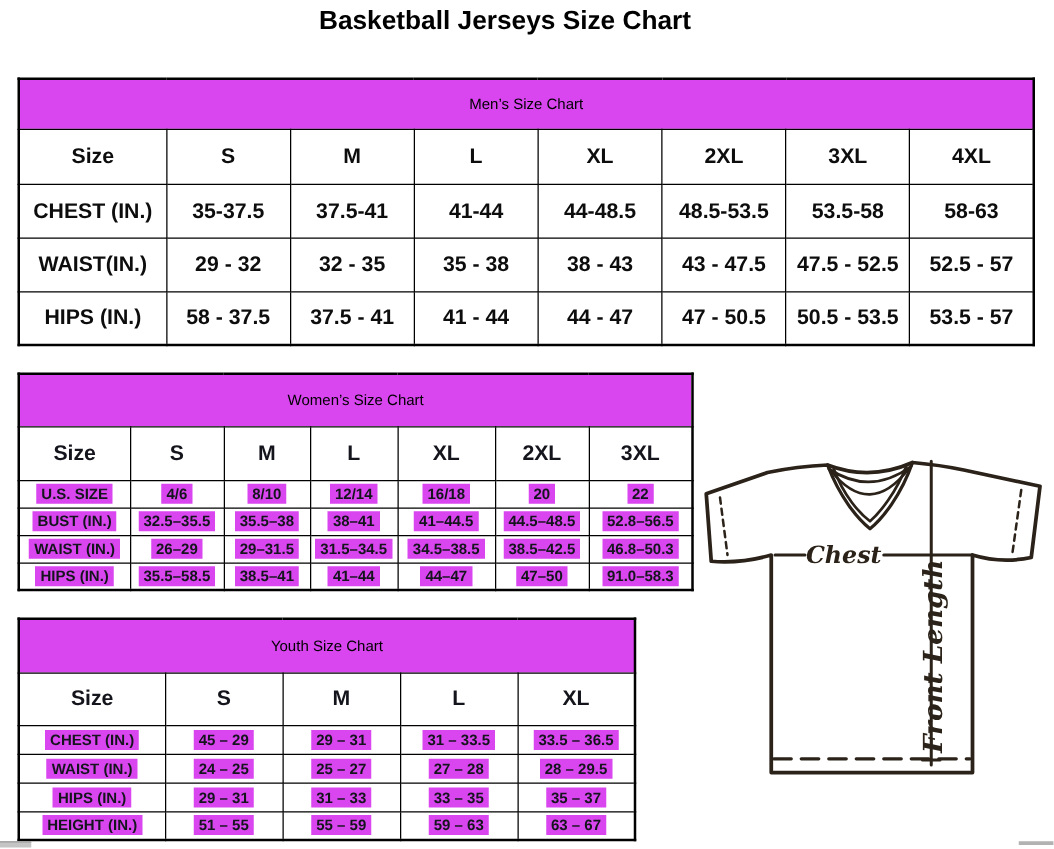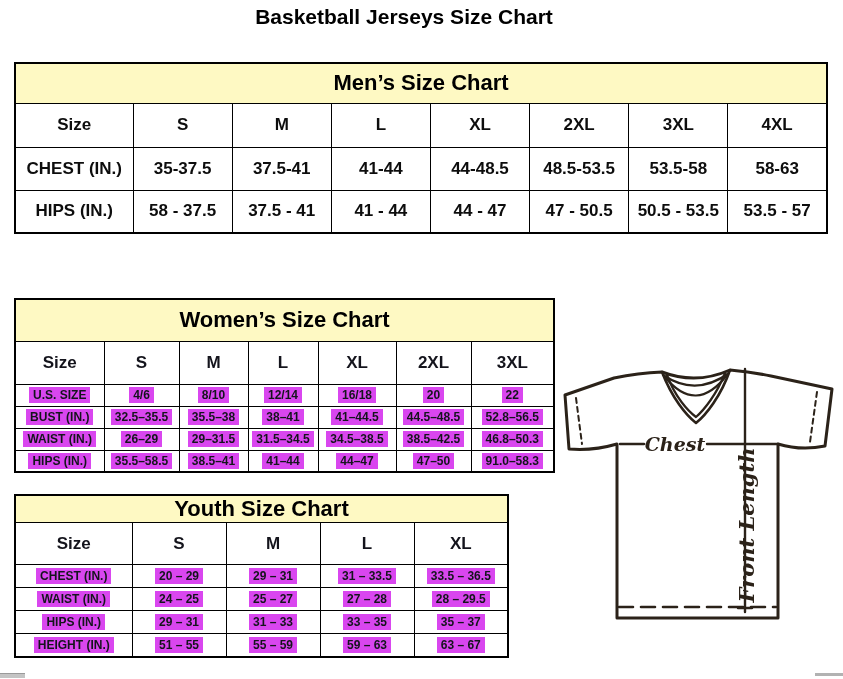--- a/index.html
+++ b/index.html
@@ -3,32 +3,32 @@
 <meta charset="utf-8">
 <style>
   html,body{margin:0;padding:0;background:#ffffff;}
   #canvas{position:relative;width:843px;height:679px;background:#ffffff;overflow:hidden;
           font-family:"Liberation Sans", sans-serif;}
   .page-title{position:absolute;left:0;top:5px;width:808px;text-align:center;
               font-size:21px;font-weight:bold;color:#000;}
   table{border-collapse:collapse;table-layout:fixed;position:absolute;background:#fff;}
   table{border:2px solid #000;}
   td{border:1px solid #000;text-align:center;vertical-align:middle;padding:0;overflow:hidden;}
-  tr.t-title td{background:#fef9c3;font-size:22px;font-weight:bold;color:#000;}
+  tr.t-title td{background:#d946ef;font-size:12px;font-weight:normal;color:#000;}
   .mens{left:14px;top:62px;width:814px;}
   .mens tr.t-title{height:40px;}
   .mens tr.sizehead{height:44px;}
   .mens tr.datarow{height:43px;}
   .mens td{font-size:17px;font-weight:bold;color:#0d0d0d;}
   .womens{left:14px;top:298px;width:539px;}
   .womens tr.t-title{height:42px;}
   .womens tr.sizehead{height:43px;}
   .womens tr.datarow{height:22px;}
   .youth{left:14px;top:494px;width:493px;}
-  .youth tr.t-title{height:27px;}
+  .youth tr.t-title{height:43px;}
   .youth tr.sizehead{height:42px;}
   .youth tr.datarow{height:23px;}
   .womens td, .youth td{font-weight:bold;color:#14141c;}
   .womens tr.sizehead td, .youth tr.sizehead td{font-size:17px;}
   .womens tr.datarow td, .youth tr.datarow td{font-size:12px;}
   .hl{background:#d946ef;padding:1px 4px;white-space:nowrap;}
   .diagram{position:absolute;left:556px;top:362px;width:287px;height:262px;}
   .frag{position:absolute;background:#c4c4c4;}
   .frag-left{left:0;top:673px;width:25px;height:4px;border-top:1px solid #9a9a9a;}
   .frag-right{left:815px;top:673px;width:28px;height:3px;background:#b2b2b2;}
@@ -70,20 +70,30 @@
       <td>CHEST (IN.)</td>
       <td>35-37.5</td>
       <td>37.5-41</td>
       <td>41-44</td>
       <td>44-48.5</td>
       <td>48.5-53.5</td>
       <td>53.5-58</td>
       <td>58-63</td>
     </tr>
     <tr class="datarow">
+      <td>WAIST(IN.)</td>
+      <td>29 - 32</td>
+      <td>32 - 35</td>
+      <td>35 - 38</td>
+      <td>38 - 43</td>
+      <td>43 - 47.5</td>
+      <td>47.5 - 52.5</td>
+      <td>52.5 - 57</td>
+    </tr>
+    <tr class="datarow">
       <td>HIPS (IN.)</td>
       <td>58 - 37.5</td>
       <td>37.5 - 41</td>
       <td>41 - 44</td>
       <td>44 - 47</td>
       <td>47 - 50.5</td>
       <td>50.5 - 53.5</td>
       <td>53.5 - 57</td>
     </tr>
   </tbody>
@@ -165,21 +175,21 @@
     </tr>
     <tr class="sizehead">
       <td>Size</td>
       <td>S</td>
       <td>M</td>
       <td>L</td>
       <td>XL</td>
     </tr>
     <tr class="datarow">
       <td><span class="hl">CHEST (IN.)</span></td>
-      <td><span class="hl">20 – 29</span></td>
+      <td><span class="hl">45 – 29</span></td>
       <td><span class="hl">29 – 31</span></td>
       <td><span class="hl">31 – 33.5</span></td>
       <td><span class="hl">33.5 – 36.5</span></td>
     </tr>
     <tr class="datarow">
       <td><span class="hl">WAIST (IN.)</span></td>
       <td><span class="hl">24 – 25</span></td>
       <td><span class="hl">25 – 27</span></td>
       <td><span class="hl">27 – 28</span></td>
       <td><span class="hl">28 – 29.5</span></td>

